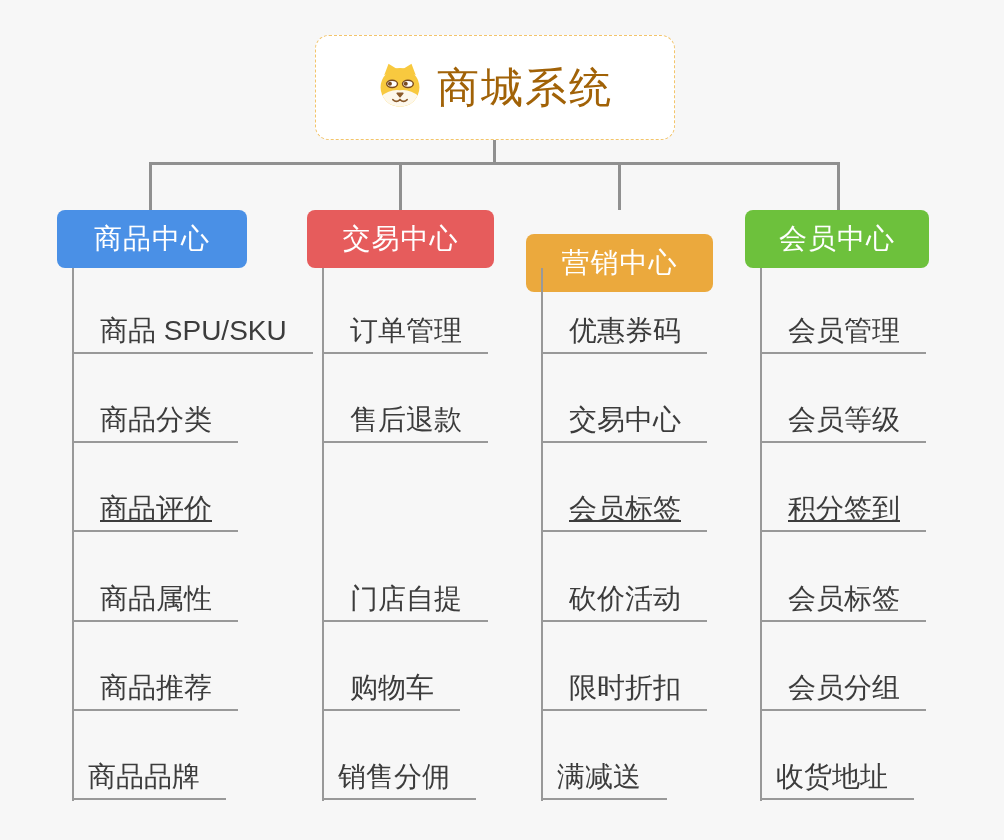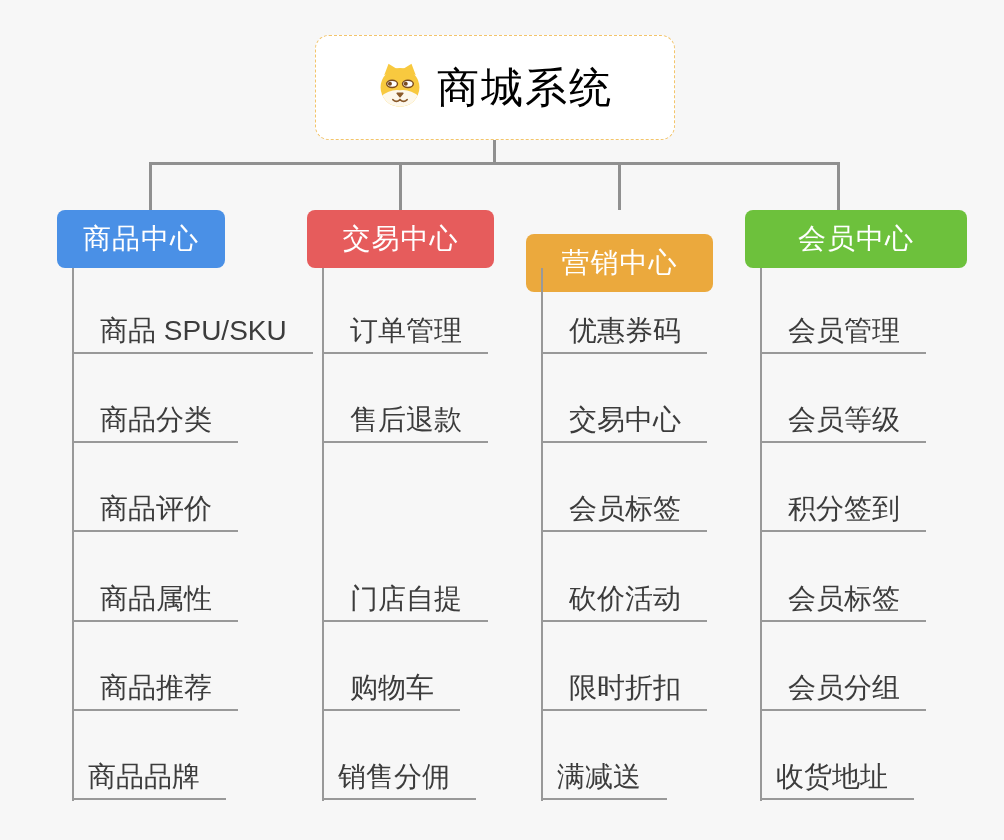--- a/index.html
+++ b/index.html
@@ -34,24 +34,24 @@
   .drop-3 { left:618px; }
   .drop-4 { left:837px; }
 
   
   .branch {
     position:absolute; top:210px; height:58px;
     border-radius:8px;
     display:flex; align-items:center; justify-content:center;
     color:#FFFFFF; font-size:28px; letter-spacing:1px;
   }
-  .branch-1 { left:57px;  width:168px; }
+  .branch-1 { left:57px;  width:190px; }
   .branch-2 { left:307px; width:187px; }
   .branch-3 { left:526px; width:187px;margin-top:24px; }
-  .branch-4 { left:745px; width:222px; }
+  .branch-4 { left:745px; width:184px; }
 
   
   .spine { position:absolute; top:268px; width:2px; height:533px; background:#999999; }
   .spine-1 { left:72px; }
   .spine-2 { left:322px; }
   .spine-3 { left:541px; }
   .spine-4 { left:760px; }
 
   
   .kids { position:absolute; top:268px; width:280px; height:540px; }
@@ -61,21 +61,21 @@
   .kids-4 { left:760px; }
   .kid {
     position:absolute; left:0;
     padding:0 26px 6px 28px;
     border-bottom:2px solid #999999;
     font-size:28px; line-height:30px;
     color:#3C3C3C; white-space:nowrap;
   }
   .kid-1 { top:48px; }
   .kid-2 { top:137px; }
-  .kid-3 { top:226px; }
+  .kid-3 { top:226px;text-decoration:underline; }
   .kid-4 { top:316px; }
   .kid-5 { top:405px; }
   .kid-6 { top:494px;padding-left:16px; }
 </style>
 </head>
 <body>
 
 <div class="canvas" style="background-color: rgb(247, 247, 247);">
 
   <div class="node-root">
@@ -91,21 +91,21 @@
         <circle cx="32" cy="34" r="27" fill="#F8C93F"></circle>
         <path d="M5 47 Q18 36 32 38 Q46 36 59 47 L59 62 L5 62 Z" fill="#FDF8EC" clip-path="url(#headClip)"></path>
         <ellipse cx="21" cy="29" rx="7.5" ry="5" fill="#FFFFFF" stroke="#7A4A1E" stroke-width="2"></ellipse>
         <ellipse cx="43" cy="29" rx="7.5" ry="5" fill="#FFFFFF" stroke="#7A4A1E" stroke-width="2"></ellipse>
         <circle cx="18" cy="29" r="2.8" fill="#7A4A1E"></circle>
         <circle cx="40" cy="29" r="2.8" fill="#7A4A1E"></circle>
         <path d="M28 42 h8 l-4 5 z" fill="#8A5A2B" stroke="#8A5A2B" stroke-linejoin="round" stroke-width="2"></path>
         <path d="M22 51 Q27 56 32 51 Q37 56 42 51" fill="none" stroke="#8A5A2B" stroke-width="2.2" stroke-linecap="round"></path>
       </svg>
     </span>
-    <span class="root-title" style="color: #000000;">商城系统</span>
+    <span class="root-title" style="color: #a16207;">商城系统</span>
   </div>
 
   <div class="line stub-root"></div>
   <div class="line hbar"></div>
   <div class="line drop drop-1"></div>
   <div class="line drop drop-2"></div>
   <div class="line drop drop-3"></div>
   <div class="line drop drop-4"></div>
 
   <div class="branch branch-1" style="background-color: rgb(74, 144, 230);">

